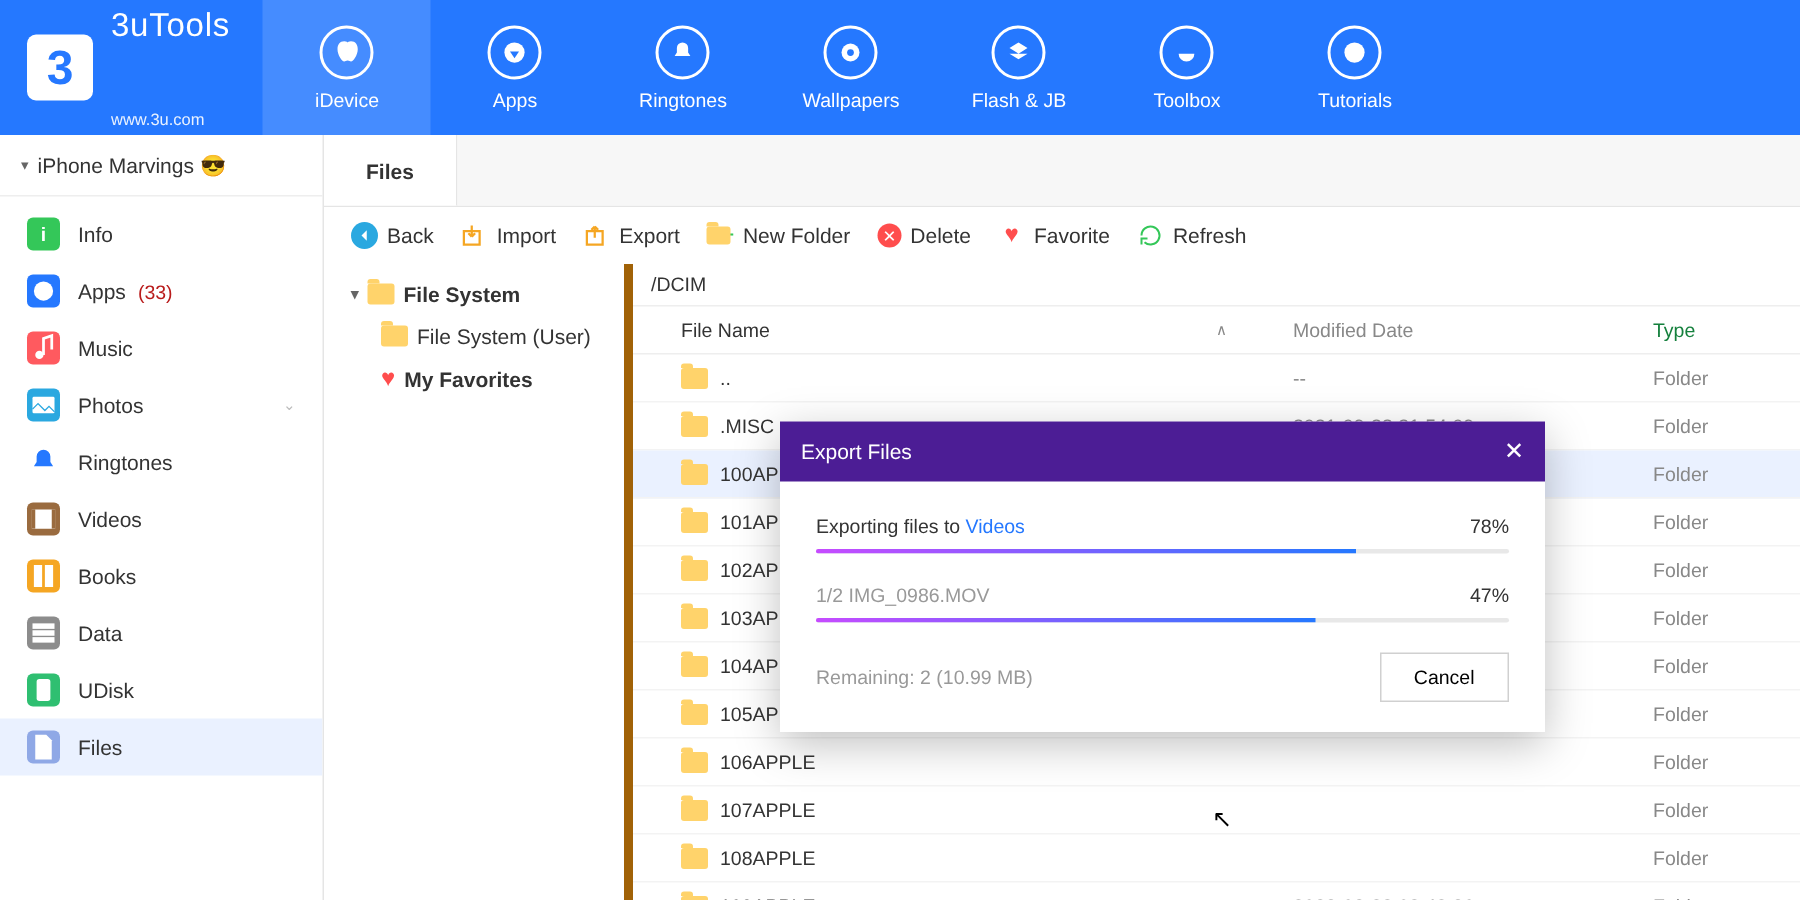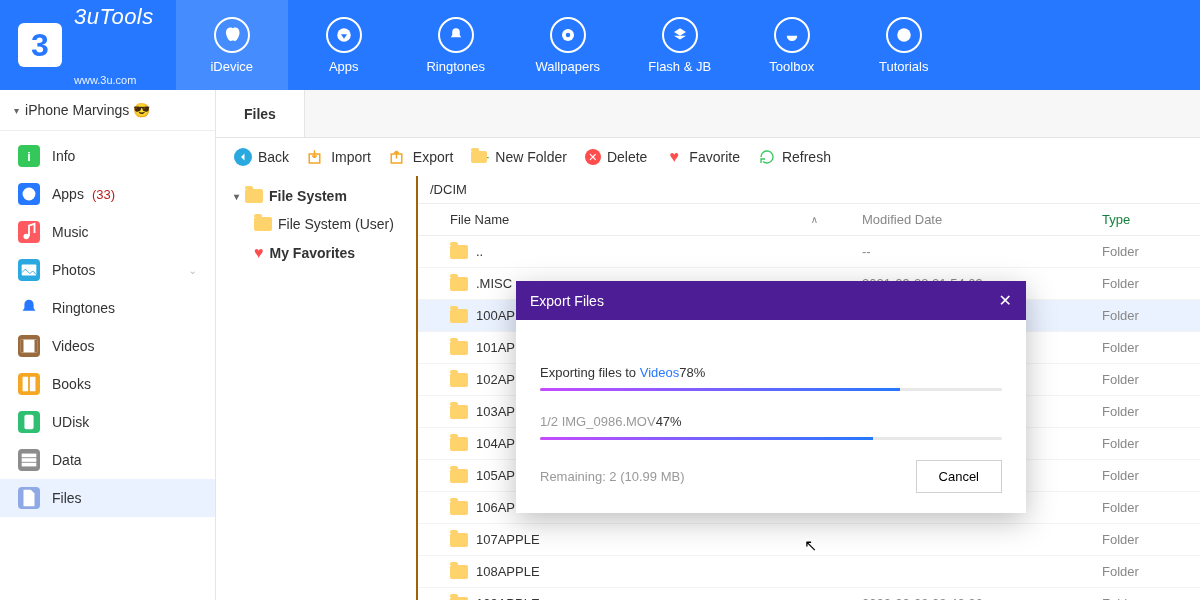--- a/index.html
+++ b/index.html
@@ -1,21 +1,21 @@
 <!DOCTYPE html>
 <html><head>
 <meta charset="utf-8">
 <style>
 * { margin: 0; padding: 0; box-sizing: border-box; font-family: -apple-system, "Segoe UI", Arial, sans-serif; }
 body { width: 1200px; height: 600px; overflow: hidden; background: #fff; font-size: 13px; color: #333; }
 
 .header { height: 90px; background: #2578ff; display: flex; align-items: stretch; color: #fff; }
 .logo-area { display: flex; align-items: center; padding: 0 22px 0 18px; }
 .logo-badge { width: 44px; height: 44px; background: #fff; border-radius: 6px; display: flex; align-items: center; justify-content: center; color: #2578ff; font-size: 32px; font-weight: 700; margin-right: 12px; }
-.logo-text .title { font-size: 22px; font-weight: 400; letter-spacing: 0.5px; font-style: italic; }
+.logo-text .title { font-size: 22px; font-weight: 400; letter-spacing: 0.5px; }
 .logo-text .subtitle { font-size: 11px; opacity: 0.9; margin-top: 44px; }
 .nav { display: flex; }
 .nav-item { width: 112px; display: flex; flex-direction: column; align-items: center; justify-content: center; cursor: pointer; }
 .nav-item.active { background: rgba(255,255,255,0.15); }
 .nav-icon { width: 36px; height: 36px; border: 2px solid #fff; border-radius: 50%; display: flex; align-items: center; justify-content: center; margin-bottom: 6px; }
 .nav-icon svg { width: 18px; height: 18px; fill: #fff; }
 .nav-label { font-size: 13px; }
 
 .body { display: flex; height: 510px; }
 .sidebar { width: 216px; border-right: 1px solid #e5e5e5; display: flex; flex-direction: column; }
@@ -41,39 +41,39 @@
 
 .content-split { flex: 1; display: flex; overflow: hidden; }
 .tree { width: 200px; padding: 6px 0 0 14px; font-size: 14px; }
 .tree-row { display: flex; align-items: center; padding: 6px 4px; cursor: pointer; gap: 6px; }
 .tree-row.bold { font-weight: 700; }
 .tree-indent { padding-left: 24px; }
 .folder-ic { width: 18px; height: 14px; background: #ffd36b; border-radius: 2px; display: inline-block; position: relative; }
 .folder-ic::before { content: ""; position: absolute; top: -3px; left: 0; width: 8px; height: 3px; background: #ffd36b; border-radius: 2px 2px 0 0; }
 .heart-ic { color: #ff4d4d; font-size: 16px; }
 
-.file-panel { flex: 1; display: flex; flex-direction: column; border-left: 2px solid #a16207; position: relative; }
+.file-panel { flex: 1; display: flex; flex-direction: column; border-left: 6px solid #a16207; position: relative; }
 .path-row { padding: 6px 12px; font-size: 13px; color: #333; }
 .table { flex: 1; overflow: auto; }
 .thead { display: flex; border-top: 1px solid #eee; border-bottom: 1px solid #eee; font-size: 13px; color: #333; }
 .th, .td { padding: 8px 12px; }
 .col-name { flex: 1 1 50%; padding-left: 32px; display: flex; align-items: center; gap: 8px; }
 .col-name.th-head { justify-content: space-between; padding-right: 32px; }
 .col-mod { width: 240px; color: #888; }
 .col-type { width: 110px; color: #15803d; }
 .sort-caret { font-size: 10px; color: #888; }
 .trow { display: flex; align-items: center; border-bottom: 1px solid #f3f3f3; font-size: 13px; }
 .trow.sel { background: #eaf1ff; }
 .trow .col-mod, .trow .col-type { color: #888; }
 
 .modal { position: absolute; left: 98px; top: 105px; width: 510px; background: #fff; box-shadow: 0 8px 28px rgba(0,0,0,0.25); }
 .modal-head { background: #4c1d95; color: #fff; padding: 10px 14px; display: flex; justify-content: space-between; align-items: center; font-size: 14px; }
 .modal-close { cursor: pointer; font-size: 16px; }
 .modal-body { padding: 22px 24px 20px; }
-.prog-row { display: flex; font-size: 13px; margin-bottom: 8px; margin-top: 23px; }
+.prog-row { display: flex; justify-content: space-between; font-size: 13px; margin-bottom: 8px; }
 .prog-row .link { color: #2578ff; }
 .bar { height: 3px; background: #e8e8e8; border-radius: 2px; overflow: hidden; margin-bottom: 20px; }
 .bar-fill { height: 100%; background: linear-gradient(90deg, #c64bff 0%, #2578ff 100%); }
 .modal-foot { display: flex; justify-content: space-between; align-items: center; margin-top: 6px; }
 .remaining { color: #999; font-size: 13px; }
 .cancel-btn { border: 1px solid #d0d0d0; background: #fff; padding: 8px 22px; font-size: 13px; cursor: pointer; }
 
 .cursor { position: absolute; left: 386px; top: 360px; font-size: 16px; color: #000; }
 
 
@@ -224,37 +224,37 @@
         <div class="side-item">
           <span class="icon" style="background:#f5a623">
             <svg viewBox="0 0 24 24" fill="#fff">
               <path d="M5 4h6v16H5zM13 4h6v16h-6z"></path>
             </svg>
           </span>
           <span>Books</span>
           <span class="spacer"></span>
         </div>
         <div class="side-item">
-          <span class="icon" style="background:#2fbf71">
-            <svg viewBox="0 0 24 24" fill="#fff">
-              <rect x="7" y="4" width="10" height="16" rx="2"></rect>
-            </svg>
-          </span>
-          <span>UDisk</span>
-          <span class="spacer"></span>
-        </div>
-        <div class="side-item">
           <span class="icon" style="background:#8c8c8c">
             <svg viewBox="0 0 24 24" fill="#fff">
               <rect x="4" y="5" width="16" height="4"></rect>
               <rect x="4" y="10" width="16" height="4"></rect>
               <rect x="4" y="15" width="16" height="4"></rect>
             </svg>
           </span>
           <span>Data</span>
+          <span class="spacer"></span>
+        </div>
+        <div class="side-item">
+          <span class="icon" style="background:#2fbf71">
+            <svg viewBox="0 0 24 24" fill="#fff">
+              <rect x="7" y="4" width="10" height="16" rx="2"></rect>
+            </svg>
+          </span>
+          <span>UDisk</span>
           <span class="spacer"></span>
         </div>
         <div class="side-item active">
           <span class="icon" style="background:#8fa8e6">
             <svg viewBox="0 0 24 24" fill="#fff">
               <path d="M6 3h8l4 4v14H6z"></path>
             </svg>
           </span>
           <span>Files</span>
           <span class="spacer"></span>

